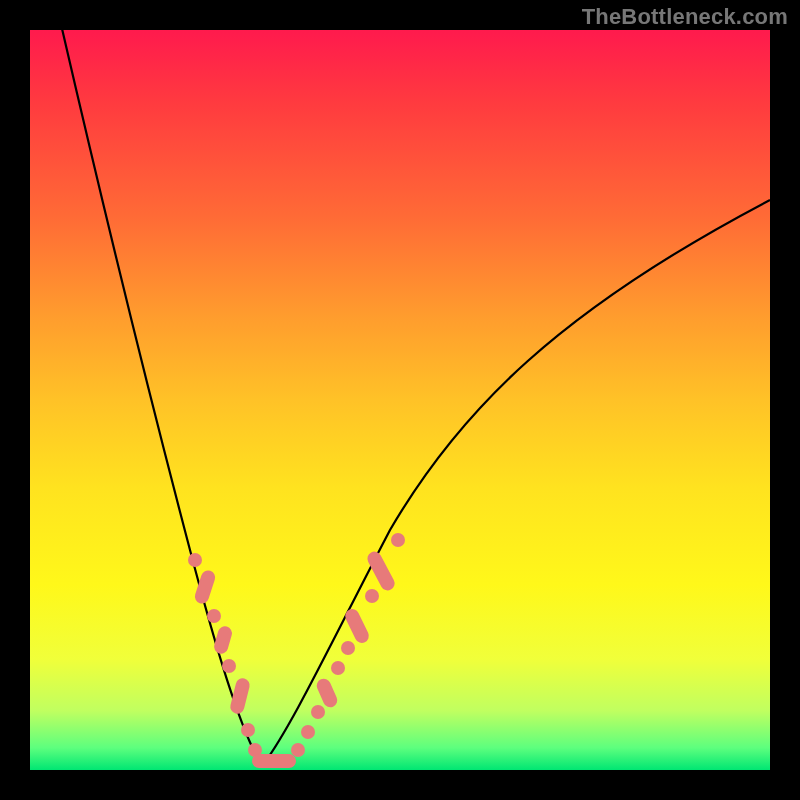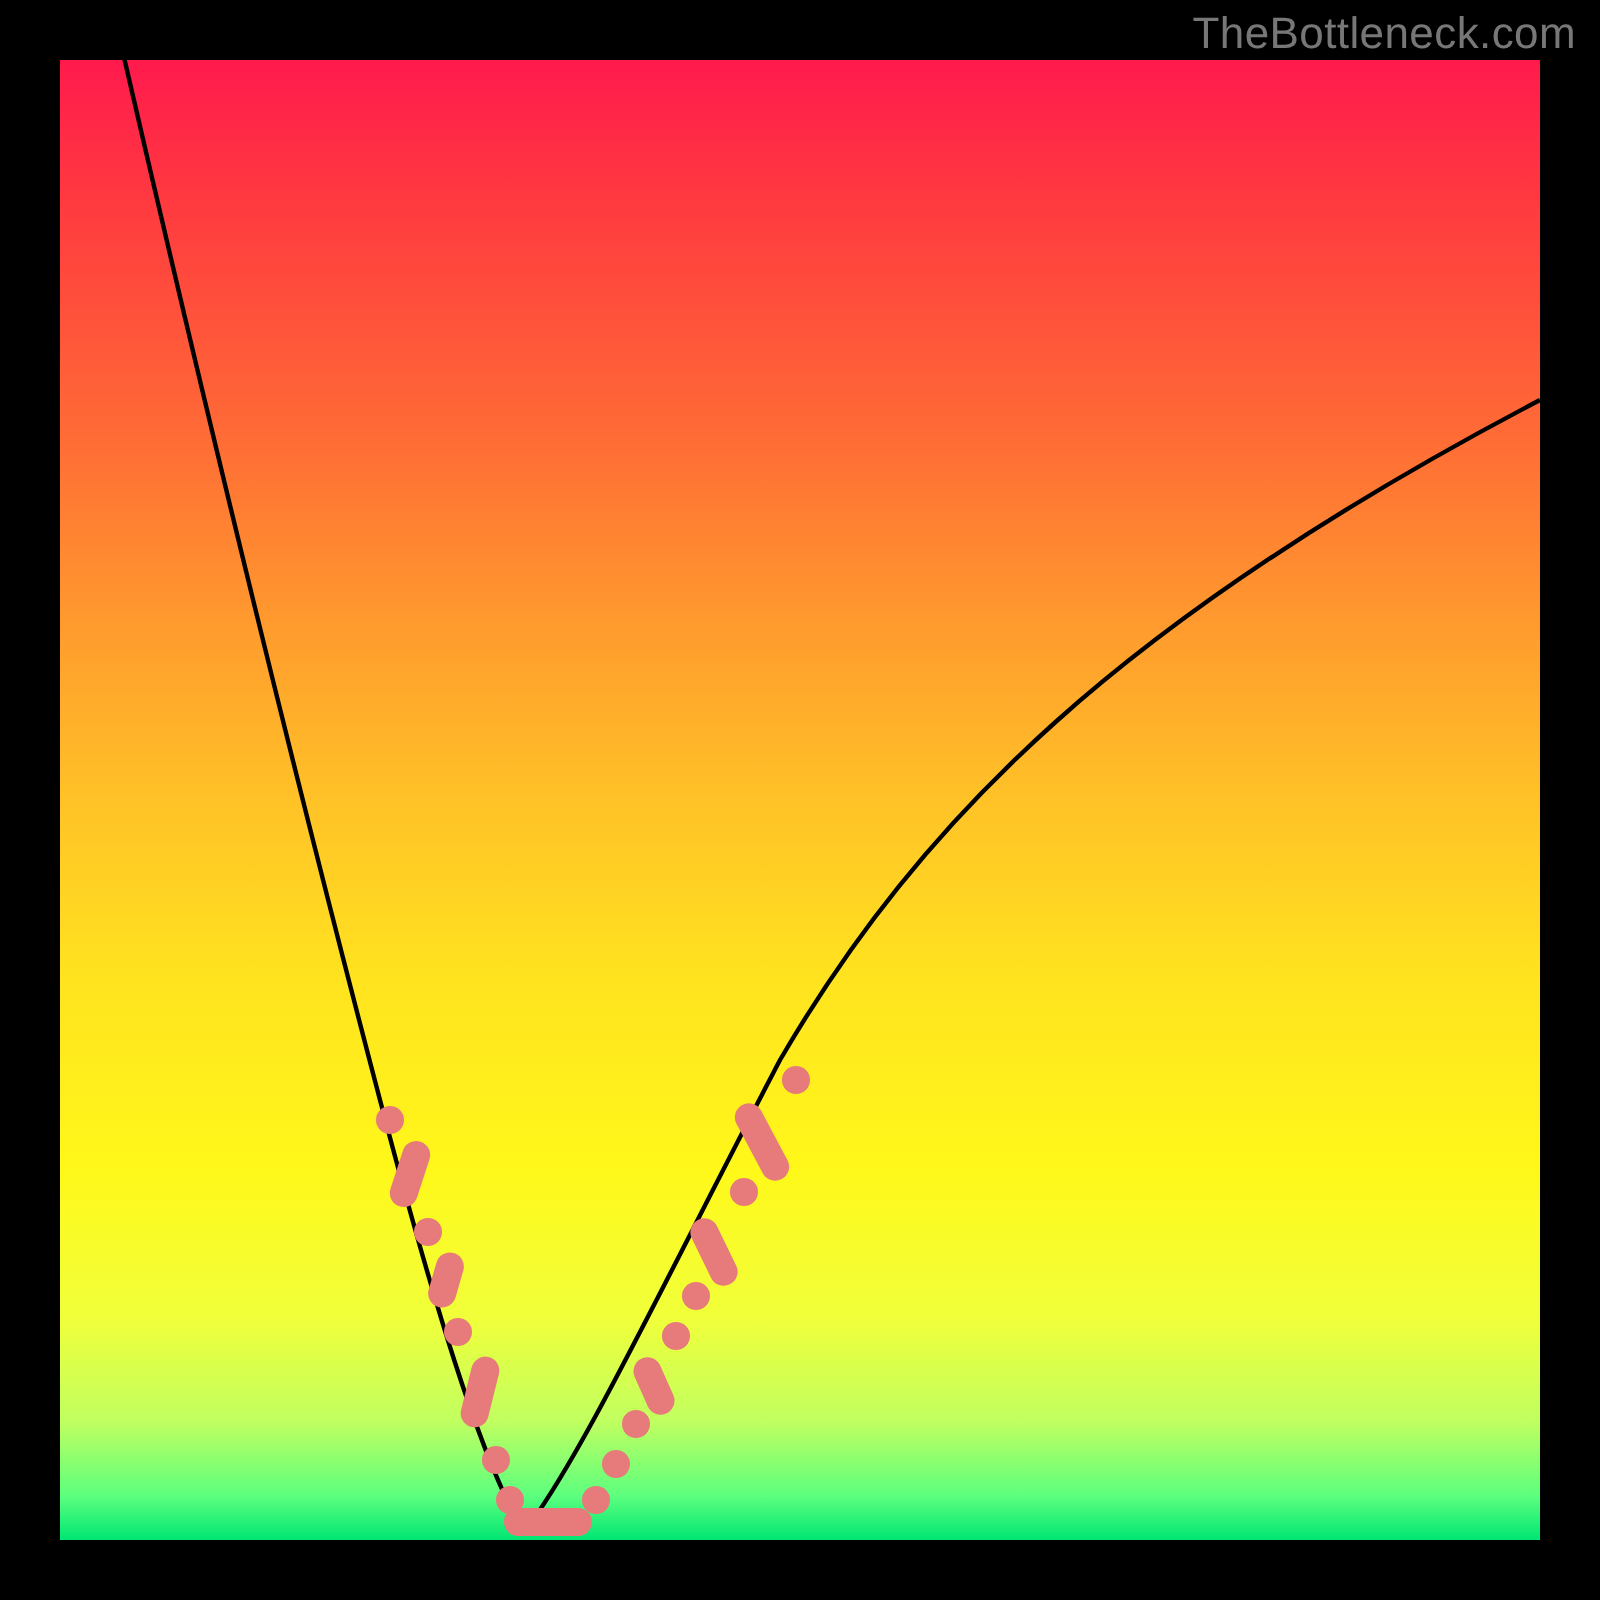--- a/index.html
+++ b/index.html
@@ -29,21 +29,21 @@
       #c0ff60 92%,
       #5dff7e 97%,
       #00e673 100%);
   }
   .watermark {
     position: absolute;
     top: 4px;
     right: 12px;
     color: #777;
     font-size: 22px;
-    font-weight: 400;
+    font-weight: 700;
     letter-spacing: 0.2px;
     z-index: 5;
   }
   svg.curves {
     position: absolute;
     left: 0;
     top: 0;
     width: 740px;
     height: 740px;
   }

